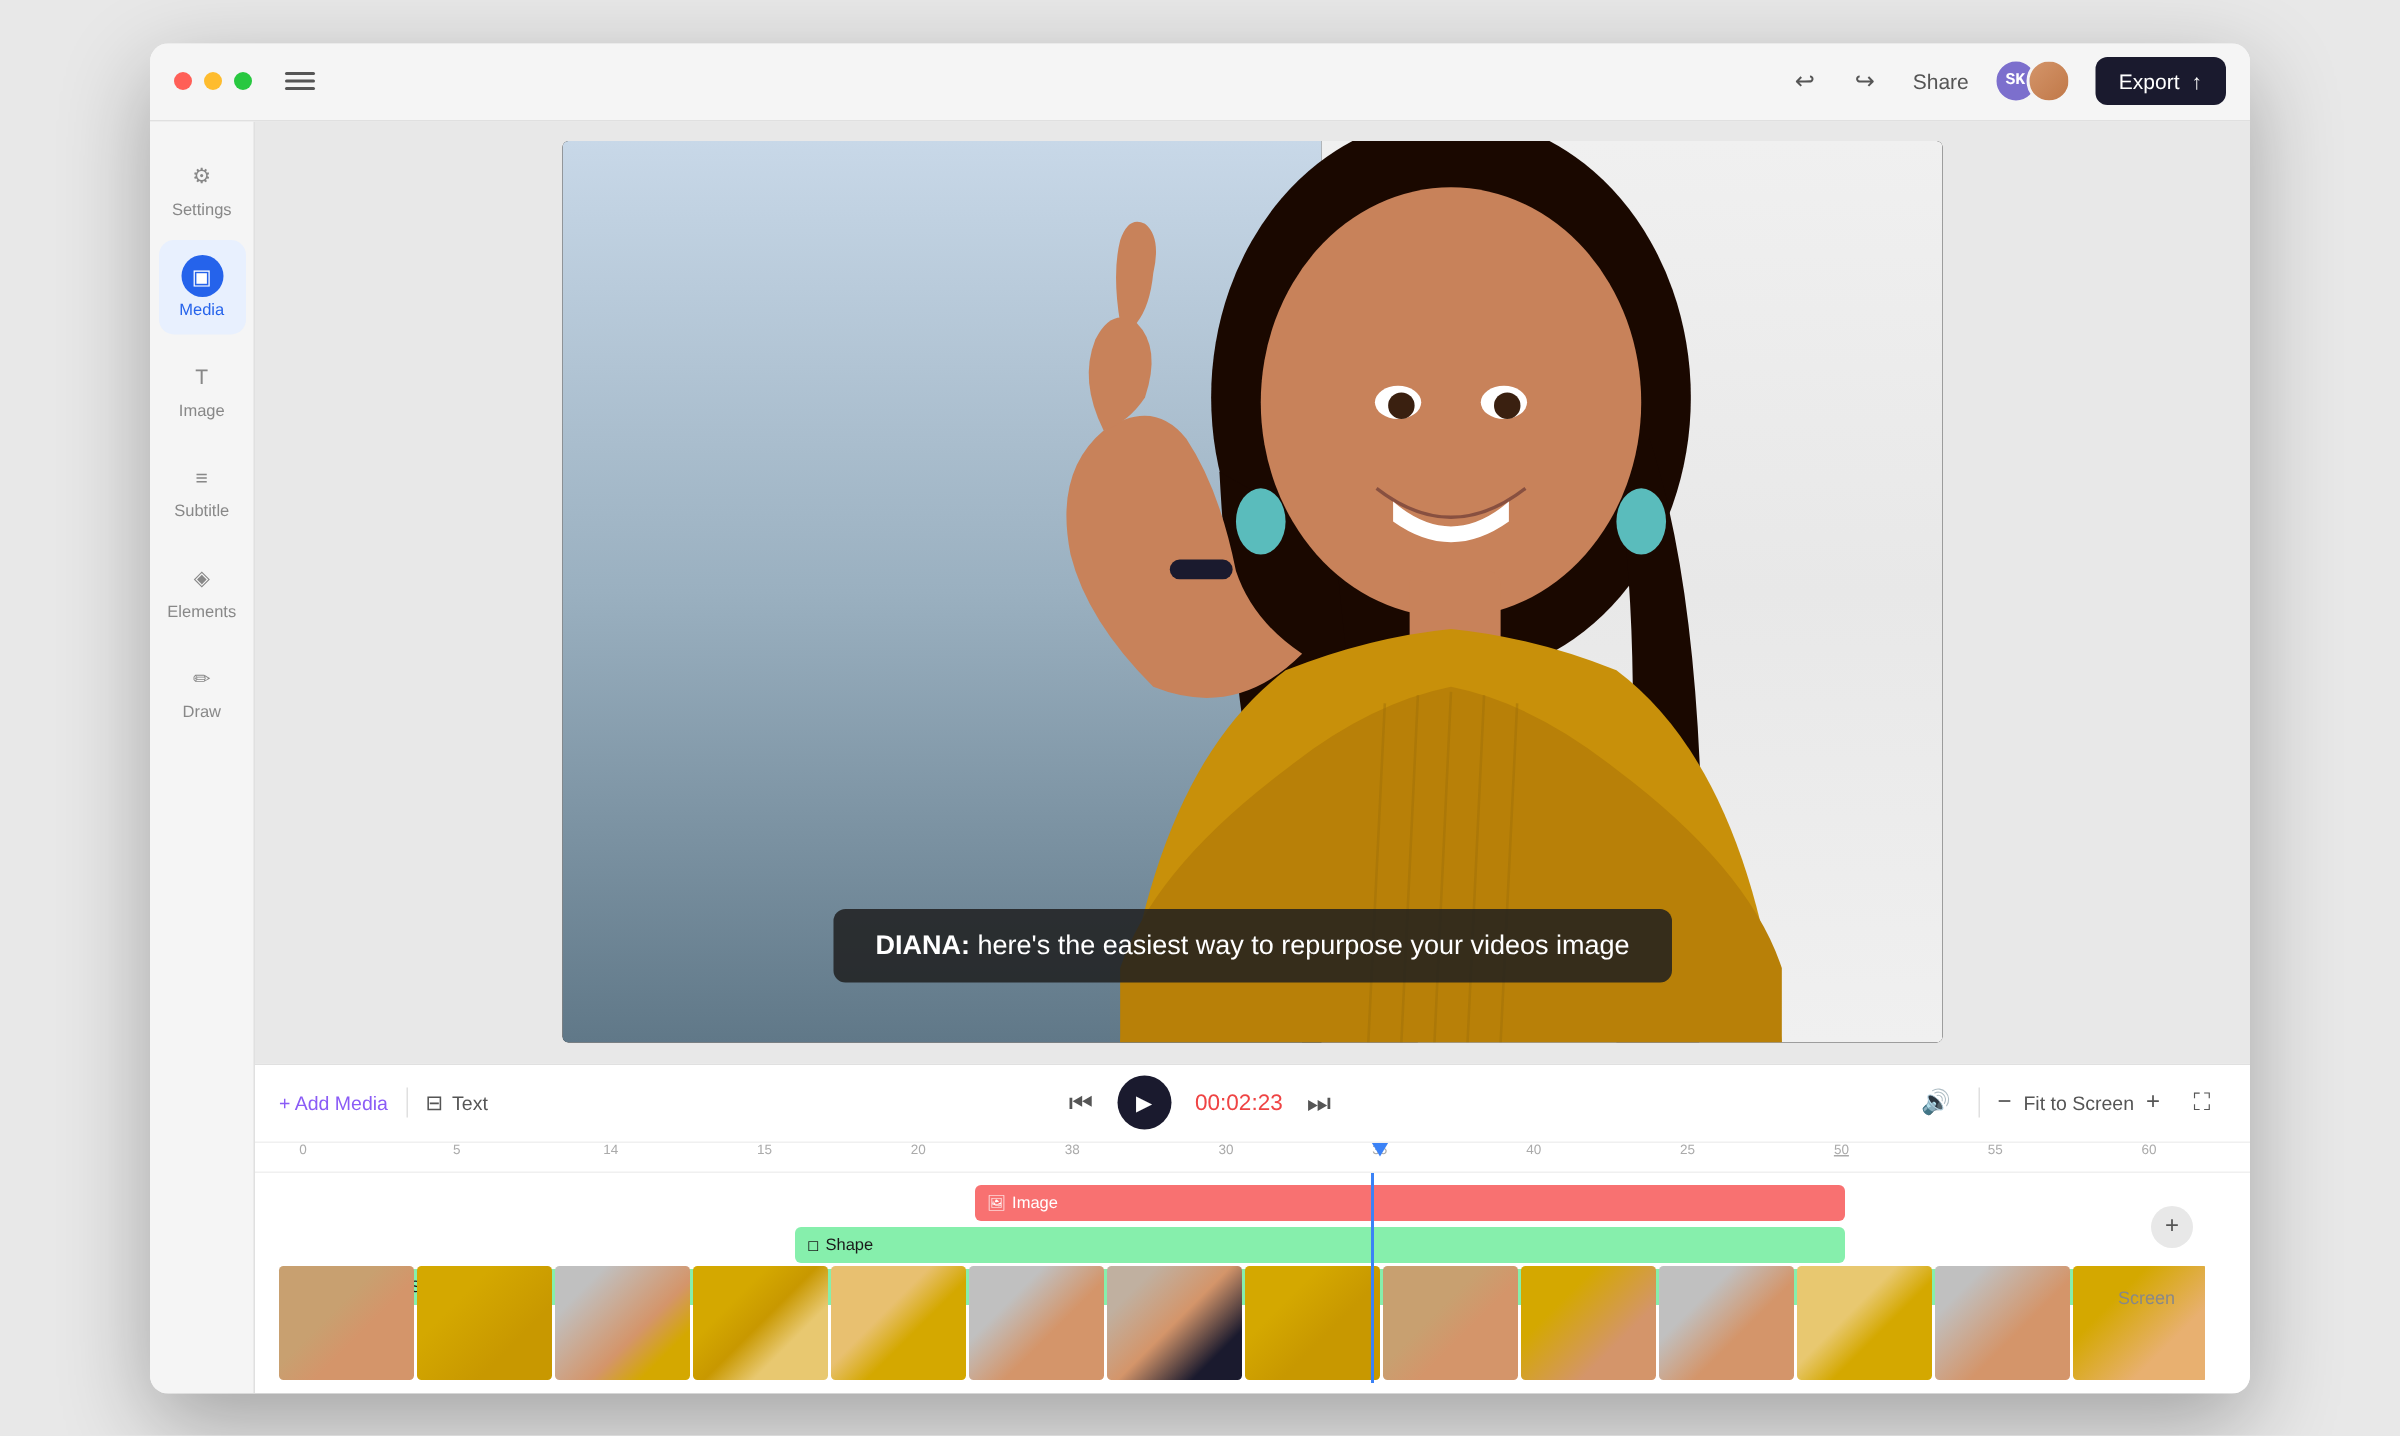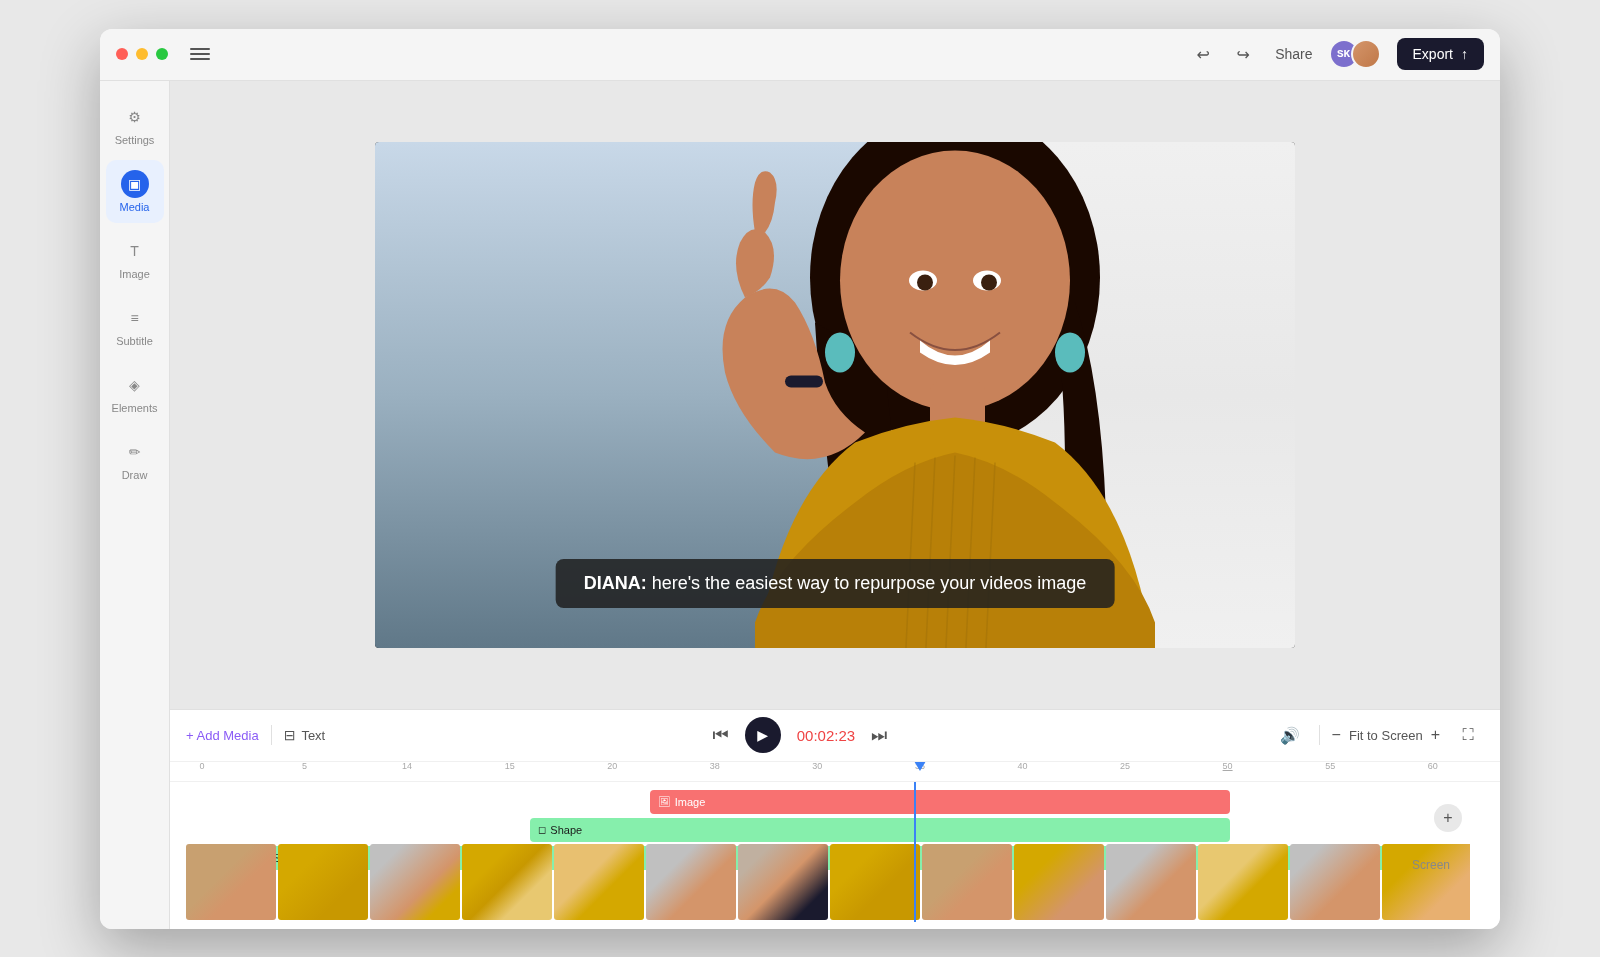--- a/index.html
+++ b/index.html
@@ -198,21 +198,21 @@
       background: #e8e8e8;
       display: flex;
       align-items: center;
       justify-content: center;
       position: relative;
       overflow: hidden;
     }
     .video-canvas {
       position: relative;
       width: 920px;
-      height: 506px;
+      height: 601px;
       border-radius: 4px;
       overflow: hidden;
       background: #1a1a1a;
     }
     
     .subtitle-overlay {
       position: absolute;
       bottom: 40px;
       left: 50%;
       transform: translateX(-50%);

